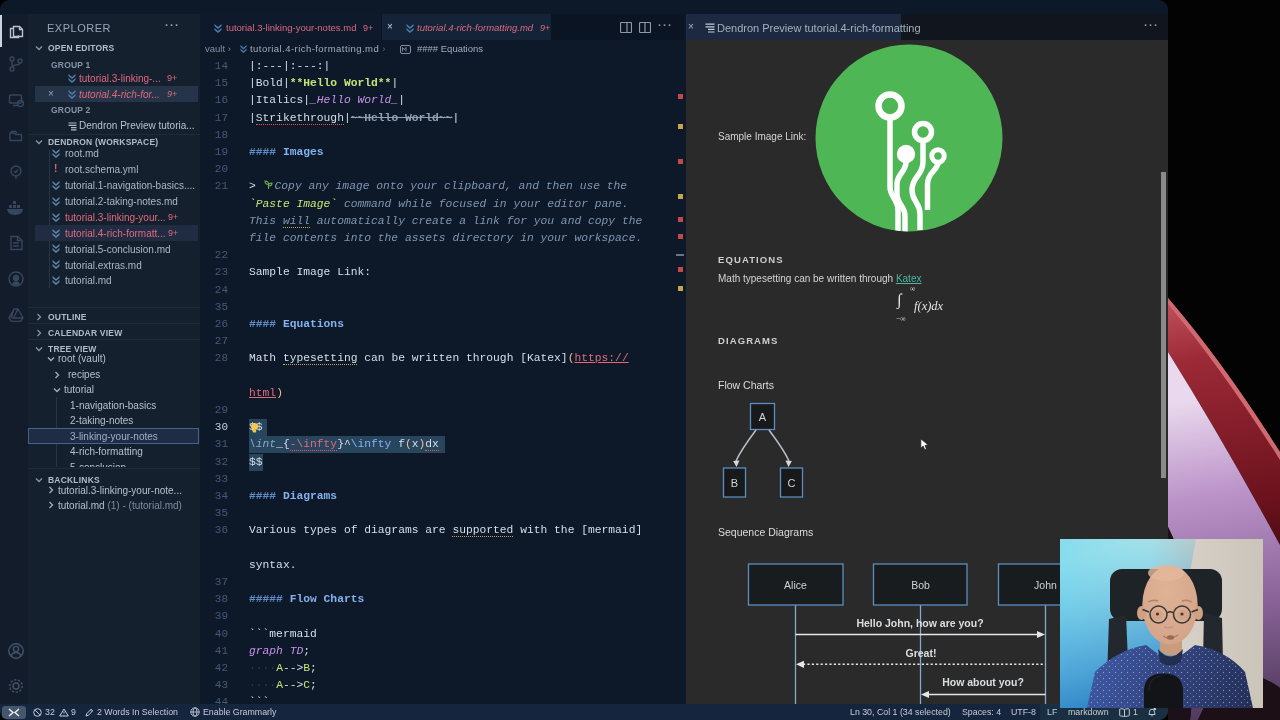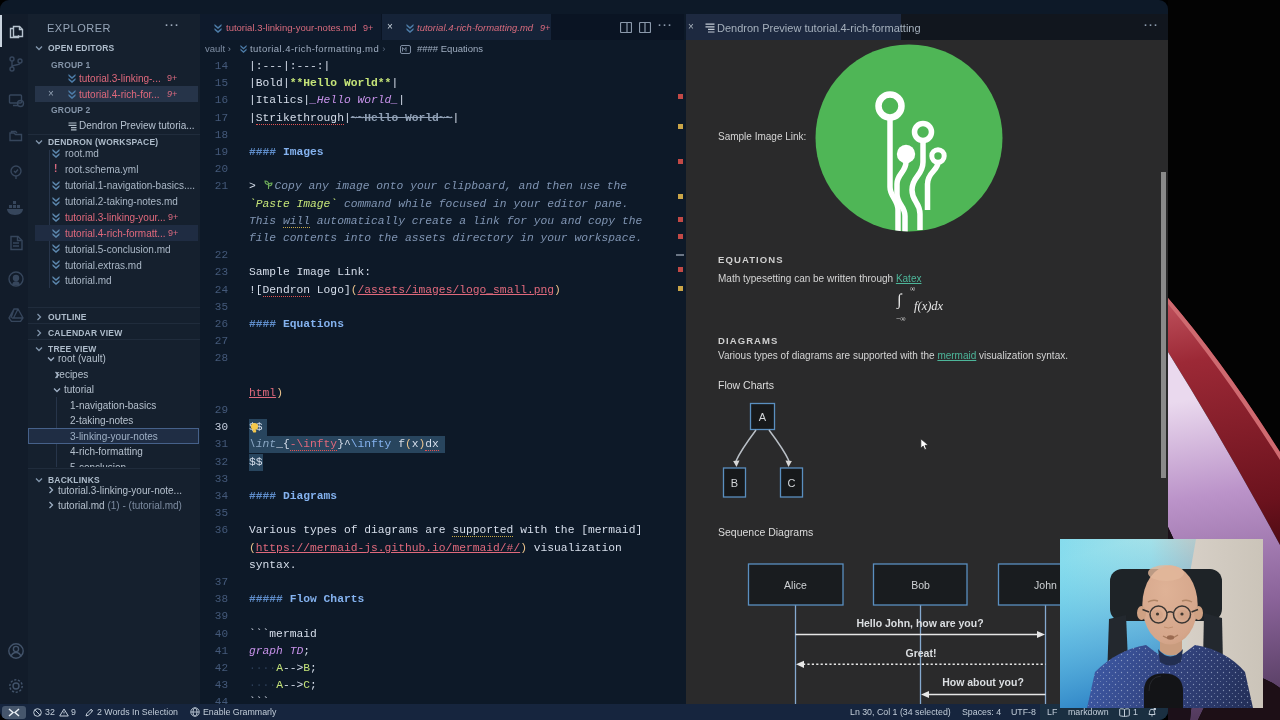--- a/index.html
+++ b/index.html
@@ -124,21 +124,21 @@
         <path d="M0.5,4 L4,7 L7.5,4 L7.5,6 L4,9 L0.5,6 Z"></path>
       </svg>
       <div class="sb pkf" style="left:51px;top:58.8px">tutorial.3-linking-...</div>
       <div class="dot9" style="left:139px;top:59.3px">9+</div>
       <div class="abs" style="left:7px;top:72px;width:163px;height:16px;background:#263449"></div>
       <div class="abs" style="left:20px;top:73.5px;color:#93a2b4;font-size:10px">×</div>
       <svg class="abs" style="left:40px;top:76px" width="8" height="9" viewBox="0 0 8 9" fill="#4d7ca8">
         <path d="M0.5,0 L4,3 L7.5,0 L7.5,2 L4,5 L0.5,2 Z"></path>
         <path d="M0.5,4 L4,7 L7.5,4 L7.5,6 L4,9 L0.5,6 Z"></path>
       </svg>
-      <div class="sb pkf" style="left:51px;top:74.8px;">tutorial.4-rich-for...</div>
+      <div class="sb pkf" style="left:51px;top:74.8px;font-style:italic">tutorial.4-rich-for...</div>
       <div class="dot9" style="left:139px;top:75.3px;font-style:italic">9+</div>
       <div class="sbh" style="left:23px;top:91px;color:#8494a8">GROUP 2</div>
       <svg class="abs" style="left:40px;top:107.5px" width="9" height="9" viewBox="0 0 9 9" stroke="#b0bcc8" stroke-width="1.2" fill="none">
         <path d="M0.5,1 h8 M0.5,3.3 h8 M3,5.6 h5.5 M3,7.9 h5.5"></path>
       </svg>
       <div class="sb" style="left:51px;top:106.3px;color:#b6c2d0">Dendron Preview tutoria...</div>
       <div class="abs" style="left:0;top:120px;width:172px;height:1px;background:#202c3c"></div>
       <svg class="abs" style="left:7px;top:124px" width="8" height="8" viewBox="0 0 8 8" fill="none" stroke="#8296ac" stroke-width="1.3">
         <path d="M1,2.5 L4,5.5 L7,2.5"></path>
       </svg>
@@ -205,21 +205,21 @@
       </svg>
       <div class="sbh" style="left:20px;top:329.5px">TREE VIEW</div>
       <div class="abs" style="left:28px;top:383px;width:1px;height:70px;background:#27354a"></div>
       <svg class="abs" style="left:19px;top:341.3px" width="8" height="8" viewBox="0 0 8 8" fill="none" stroke="#9fb0c5" stroke-width="1.3">
         <path d="M1,2.5 L4,5.5 L7,2.5"></path>
       </svg>
       <div class="sb" style="left:30px;top:339.3px;color:#b5c0cd">root (vault)</div>
       <svg class="abs" style="left:25px;top:356.9px" width="8" height="8" viewBox="0 0 8 8" fill="none" stroke="#9fb0c5" stroke-width="1.3">
         <path d="M2.5,1 L5.5,4 L2.5,7"></path>
       </svg>
-      <div class="sb" style="left:28px;top:354.9px;color:#b5c0cd">recipes</div>
+      <div class="sb" style="left:40px;top:354.9px;color:#b5c0cd">recipes</div>
       <svg class="abs" style="left:25px;top:372.3px" width="8" height="8" viewBox="0 0 8 8" fill="none" stroke="#9fb0c5" stroke-width="1.3">
         <path d="M1,2.5 L4,5.5 L7,2.5"></path>
       </svg>
       <div class="sb" style="left:36px;top:370.3px;color:#b5c0cd">tutorial</div>
       <div class="sb" style="left:42px;top:385.9px;color:#b5c0cd">1-navigation-basics</div>
       <div class="sb" style="left:42px;top:401.3px;color:#b5c0cd">2-taking-notes</div>
       <div class="abs" style="left:0px;top:414.4px;width:171px;height:15.4px;background:#1f2d44;border:1px solid #46618a"></div>
       <div class="sb" style="left:42px;top:416.6px;color:#9fb0c5">3-linking-your-notes</div>
       <div class="sb" style="left:42px;top:431.9px;color:#b5c0cd">4-rich-formatting</div>
       <div class="sb" style="left:42px;top:448px;color:#b5c0cd;height:5px;overflow:hidden">5-conclusion</div>
@@ -293,41 +293,40 @@
       <div class="abs code" style="left:49px;top:164.3px"><span class="w">&gt; </span><svg style="display:inline-block;width:9px;height:10px;margin:0 2px -1px 1px" viewBox="0 0 9 10">
           <path d="M4.5,9 V4 C4.5,2 3,1 1,1 C1,3 2.5,4.5 4.5,4.5 M4.5,5.5 C4.5,4 6,3 8,3 C8,5 6.5,6 4.5,6" stroke="#6fae5a" stroke-width="1.1" fill="none"></path>
         </svg><span class="bq">Copy any image onto your clipboard, and then use the</span></div>
       <div class="abs code" style="left:49px;top:181.5px"><span class="lii">`Paste Image`</span><span class="bq"> command while focused in your editor pane.</span></div>
       <div class="abs code" style="left:49px;top:215.9px"><span class="bq">file contents into the assets directory in your workspace.</span></div>
       <div class="abs code" style="left:49px;top:198.7px"><span class="bq">This <span class="sqy">will</span> automatically create a link for you and copy the</span></div>
       <div class="ln" style="left:4px;top:233.1px">22</div>
       <div class="ln" style="left:4px;top:250.3px">23</div>
       <div class="abs code" style="left:49px;top:250.3px"><span class="w">Sample Image Link:</span></div>
       <div class="ln" style="left:4px;top:267.5px">24</div>
-      <div class="abs code" style="left:49px;top:267.5px"><span class="w">![<span class="sqr">Dendron</span> Logo]</span><span class="ye">(</span><span class="pku">/assets/images/logo_small.png</span><span class="ye">)</span></div>
       <div class="ln" style="left:4px;top:284.7px">35</div>
       <div class="ln" style="left:4px;top:301.9px">26</div>
       <div class="abs code" style="left:49px;top:301.9px"><span class="h1m">####</span><span class="hd"> Equations</span></div>
       <div class="ln" style="left:4px;top:319.1px">27</div>
       <div class="ln" style="left:4px;top:336.3px">28</div>
+      <div class="abs code" style="left:49px;top:336.3px"><span class="w">Math <span class="sqy">typesetting</span> can be written through [Katex]</span><span class="ye">(</span><span class="pku">https://</span></div>
       <div class="abs code" style="left:49px;top:370.7px"><span class="pku">html</span><span class="ye">)</span></div>
       <div class="ln" style="left:4px;top:387.9px">29</div>
       <div class="ln" style="left:4px;top:405.1px;color:#c5cede">30</div>
       <div class="abs code" style="left:49px;top:405.1px"><span class="w">$$</span></div>
       <div class="ln" style="left:4px;top:422.3px">31</div>
       <div class="abs code" style="left:49px;top:422.3px"><span class="sl">\int</span><span class="w">_{</span><span class="pk sqr">-\infty</span><span class="w">}^</span><span class="hd" style="font-weight:normal">\infty</span><span class="w"> f</span><span class="ye">(</span><span class="w">x</span><span class="ye">)</span><span class="w sqr">dx</span></div>
       <div class="ln" style="left:4px;top:439.5px">32</div>
       <div class="abs code" style="left:49px;top:439.5px"><span class="w">$$</span></div>
       <div class="ln" style="left:4px;top:456.7px">33</div>
       <div class="ln" style="left:4px;top:473.9px">34</div>
       <div class="abs code" style="left:49px;top:473.9px"><span class="h1m">####</span><span class="hd"> Diagrams</span></div>
       <div class="ln" style="left:4px;top:491.1px">35</div>
       <div class="ln" style="left:4px;top:508.3px">36</div>
       <div class="abs code" style="left:49px;top:508.3px"><span class="w">Various types of diagrams are <span class="sqy">supported</span> with the [mermaid]</span></div>
-      <div class="abs code" style="left:49px;top:525.5px"><span class="ye">(</span><span class="pku">https://mermaid-js.github.io/mermaid/#/</span><span class="ye">)</span><span class="w"> visualization</span></div>
       <div class="abs code" style="left:49px;top:542.7px"><span class="w">syntax.</span></div>
       <div class="ln" style="left:4px;top:559.9px">37</div>
       <div class="ln" style="left:4px;top:577.1px">38</div>
       <div class="abs code" style="left:49px;top:577.1px"><span class="h1m">#####</span><span class="hd"> Flow Charts</span></div>
       <div class="ln" style="left:4px;top:594.3px">39</div>
       <div class="ln" style="left:4px;top:611.5px">40</div>
       <div class="abs code" style="left:49px;top:611.5px"><span class="w">```mermaid</span></div>
       <div class="ln" style="left:4px;top:628.7px">41</div>
       <div class="abs code" style="left:49px;top:628.7px"><span class="pu">graph TD</span><span class="w">;</span></div>
       <div class="ln" style="left:4px;top:645.9px">42</div>
@@ -380,21 +379,20 @@
       </svg>
       <div class="pvh" style="left:32px;top:240px">EQUATIONS</div>
       <div class="pv" style="left:32px;top:259px">Math typesetting can be written through <span class="pvlink">Katex</span></div>
       <div class="abs" style="left:207px;top:272px;width:60px;height:40px;color:#e6e6e6;font-family:&quot;Liberation Serif&quot;,serif">
 <span class="abs" style="left:17px;top:-2px;font-size:7.5px">∞</span>
 <span class="abs" style="left:4px;top:5px;font-size:16px;font-style:italic">∫</span>
 <span class="abs" style="left:3px;top:28px;font-size:7.5px">−∞</span>
 <span class="abs" style="left:21px;top:13px;font-size:12.5px;font-style:italic">f(x)dx</span>
 </div>
       <div class="pvh" style="left:32px;top:321px">DIAGRAMS</div>
-      <div class="pv" style="left:32px;top:336px">Various types of diagrams are supported with the <span class="pvlink">mermaid</span> visualization syntax.</div>
       <div class="pv" style="left:32px;top:365px;font-size:10.5px;color:#dcdcdc">Flow Charts</div>
       <svg class="abs" style="left:14px;top:376px" width="130" height="120" viewBox="0 0 130 120">
 <g fill="#17191b" stroke="#5a8fc0" stroke-width="1.3">
 <rect x="50.5" y="13.5" width="24" height="26"></rect>
 <rect x="23.5" y="78" width="22" height="29"></rect>
 <rect x="80.5" y="78" width="22" height="29"></rect>
 </g>
 <g fill="#d2d5d8" font-size="11" text-anchor="middle" font-family="Liberation Sans">
 <text x="62.5" y="30.5">A</text>
           <text x="34.5" y="96.5">B</text>

